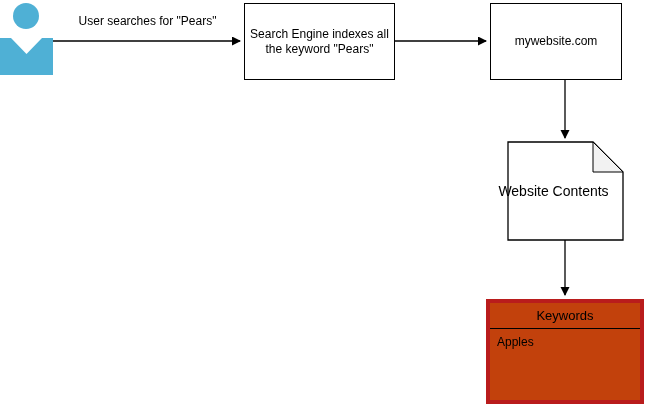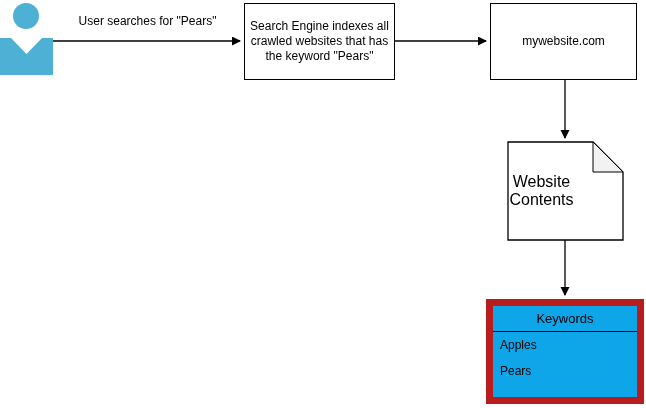--- a/index.html
+++ b/index.html
@@ -38,39 +38,39 @@
   .node-box .line { display: block; }
   .edge-label {
     position: absolute;
     font-size: 12px;
     text-align: center;
     background: #ffffff;
     white-space: nowrap;
   }
   .doc-label {
     position: absolute;
-    left: 484px;
+    left: 496px;
     top: 142px;
     width: 115px;
     height: 98px;
     display: flex;
     align-items: center;
     justify-content: center;
     text-align: center;
-    font-size: 16px;
+    font-size: 14px;
   }
   .kw-table {
     position: absolute;
     left: 486px;
     top: 299px;
     width: 158px;
     height: 105px;
     box-sizing: border-box;
-    border: 7px solid #b91c1c;
-    background: #0ea5e9;
+    border: 4px solid #b91c1c;
+    background: #c2410c;
   }
   .kw-header {
     box-sizing: border-box;
     height: 26px;
     border-bottom: 1px solid #000000;
     display: flex;
     align-items: center;
     justify-content: center;
     font-size: 13px;
   }
@@ -110,30 +110,28 @@
       <path d="M508,142 L593,142 L623,172 L623,240 L508,240 Z" fill="#ffffff" stroke="#000000" stroke-width="1.3"></path>
       <path d="M593,142 L623,172 L593,172 Z" stroke="#000000" stroke-width="1" fill="#F2F2F2"></path>
     </g>
   </svg>
 
   <div class="edge-label" style="left:60px; top:14px; width:175px;">User searches for "Pears"</div>
 
   <div class="node-box" style="left:244px; top:3px; width:151px; height:77px;">
     <div>
       <span class="line">Search Engine indexes all</span>
-      <span class="line">crawled websites that has</span>
       <span class="line">the keyword "Pears"</span>
     </div>
   </div>
 
-  <div class="node-box" style="left:490px; top:3px; width:147px; height:77px;">
+  <div class="node-box" style="left:490px; top:3px; width:132px; height:77px;">
     <span>mywebsite.com</span>
   </div>
 
   <div class="doc-label">Website Contents</div>
 
   <div class="kw-table">
     <div class="kw-header">Keywords</div>
     <div class="kw-row">Apples</div>
-    <div class="kw-row">Pears</div>
   </div>
 
 </div>
 
 </body></html>

